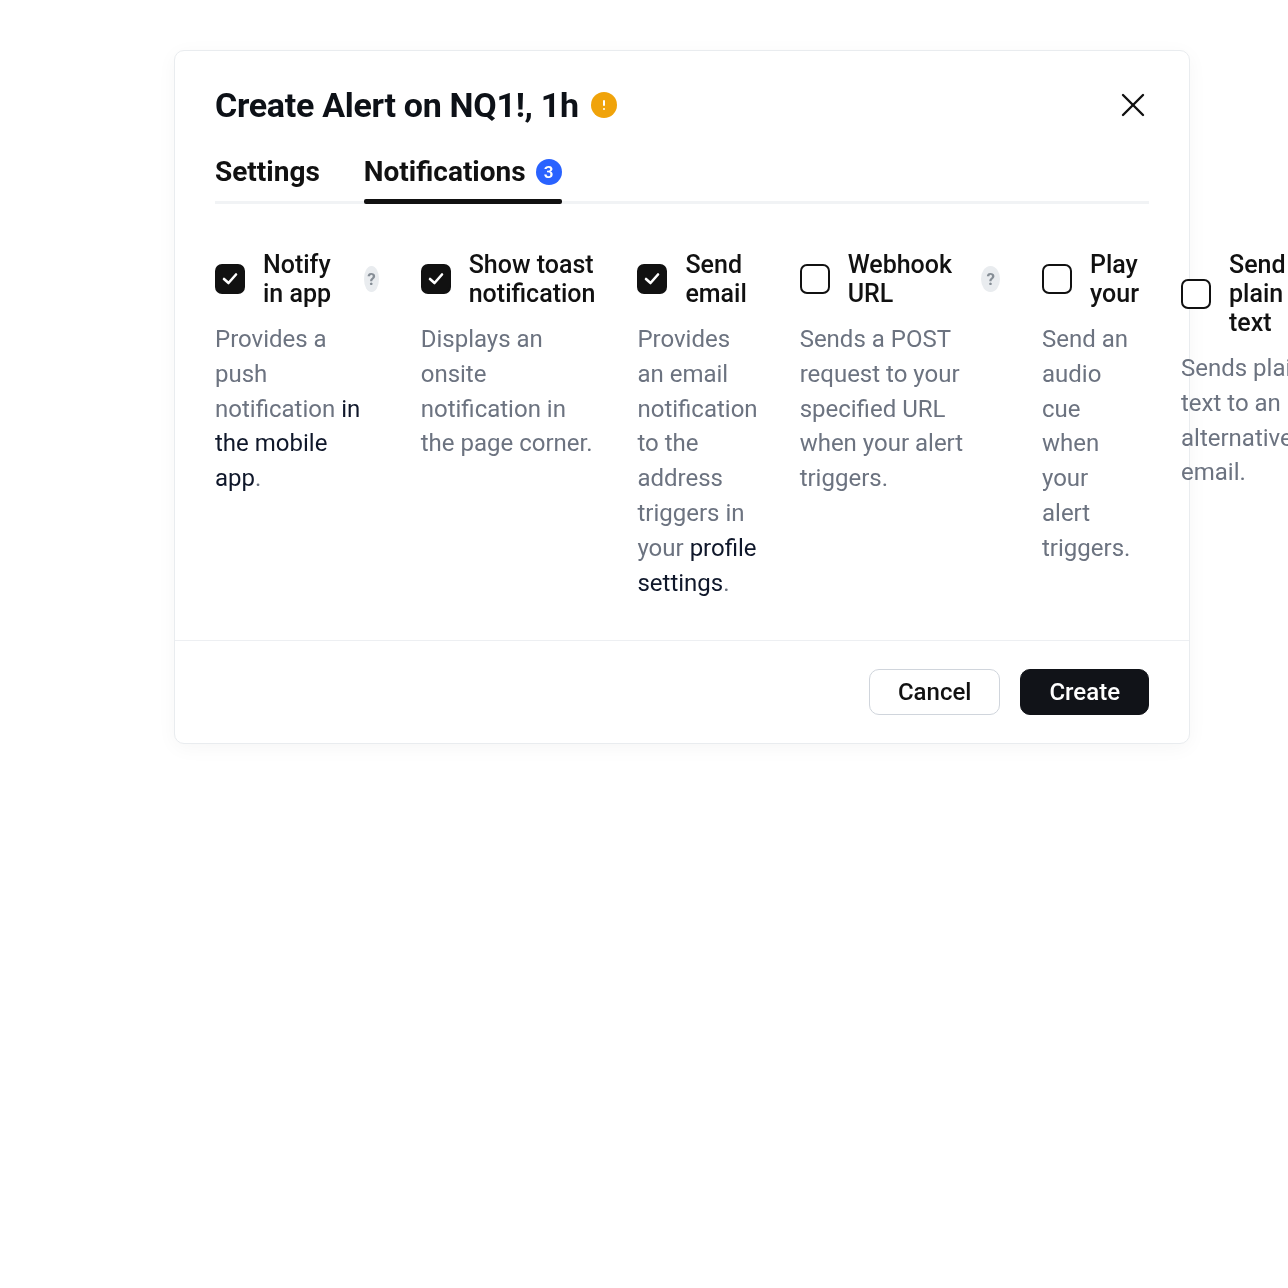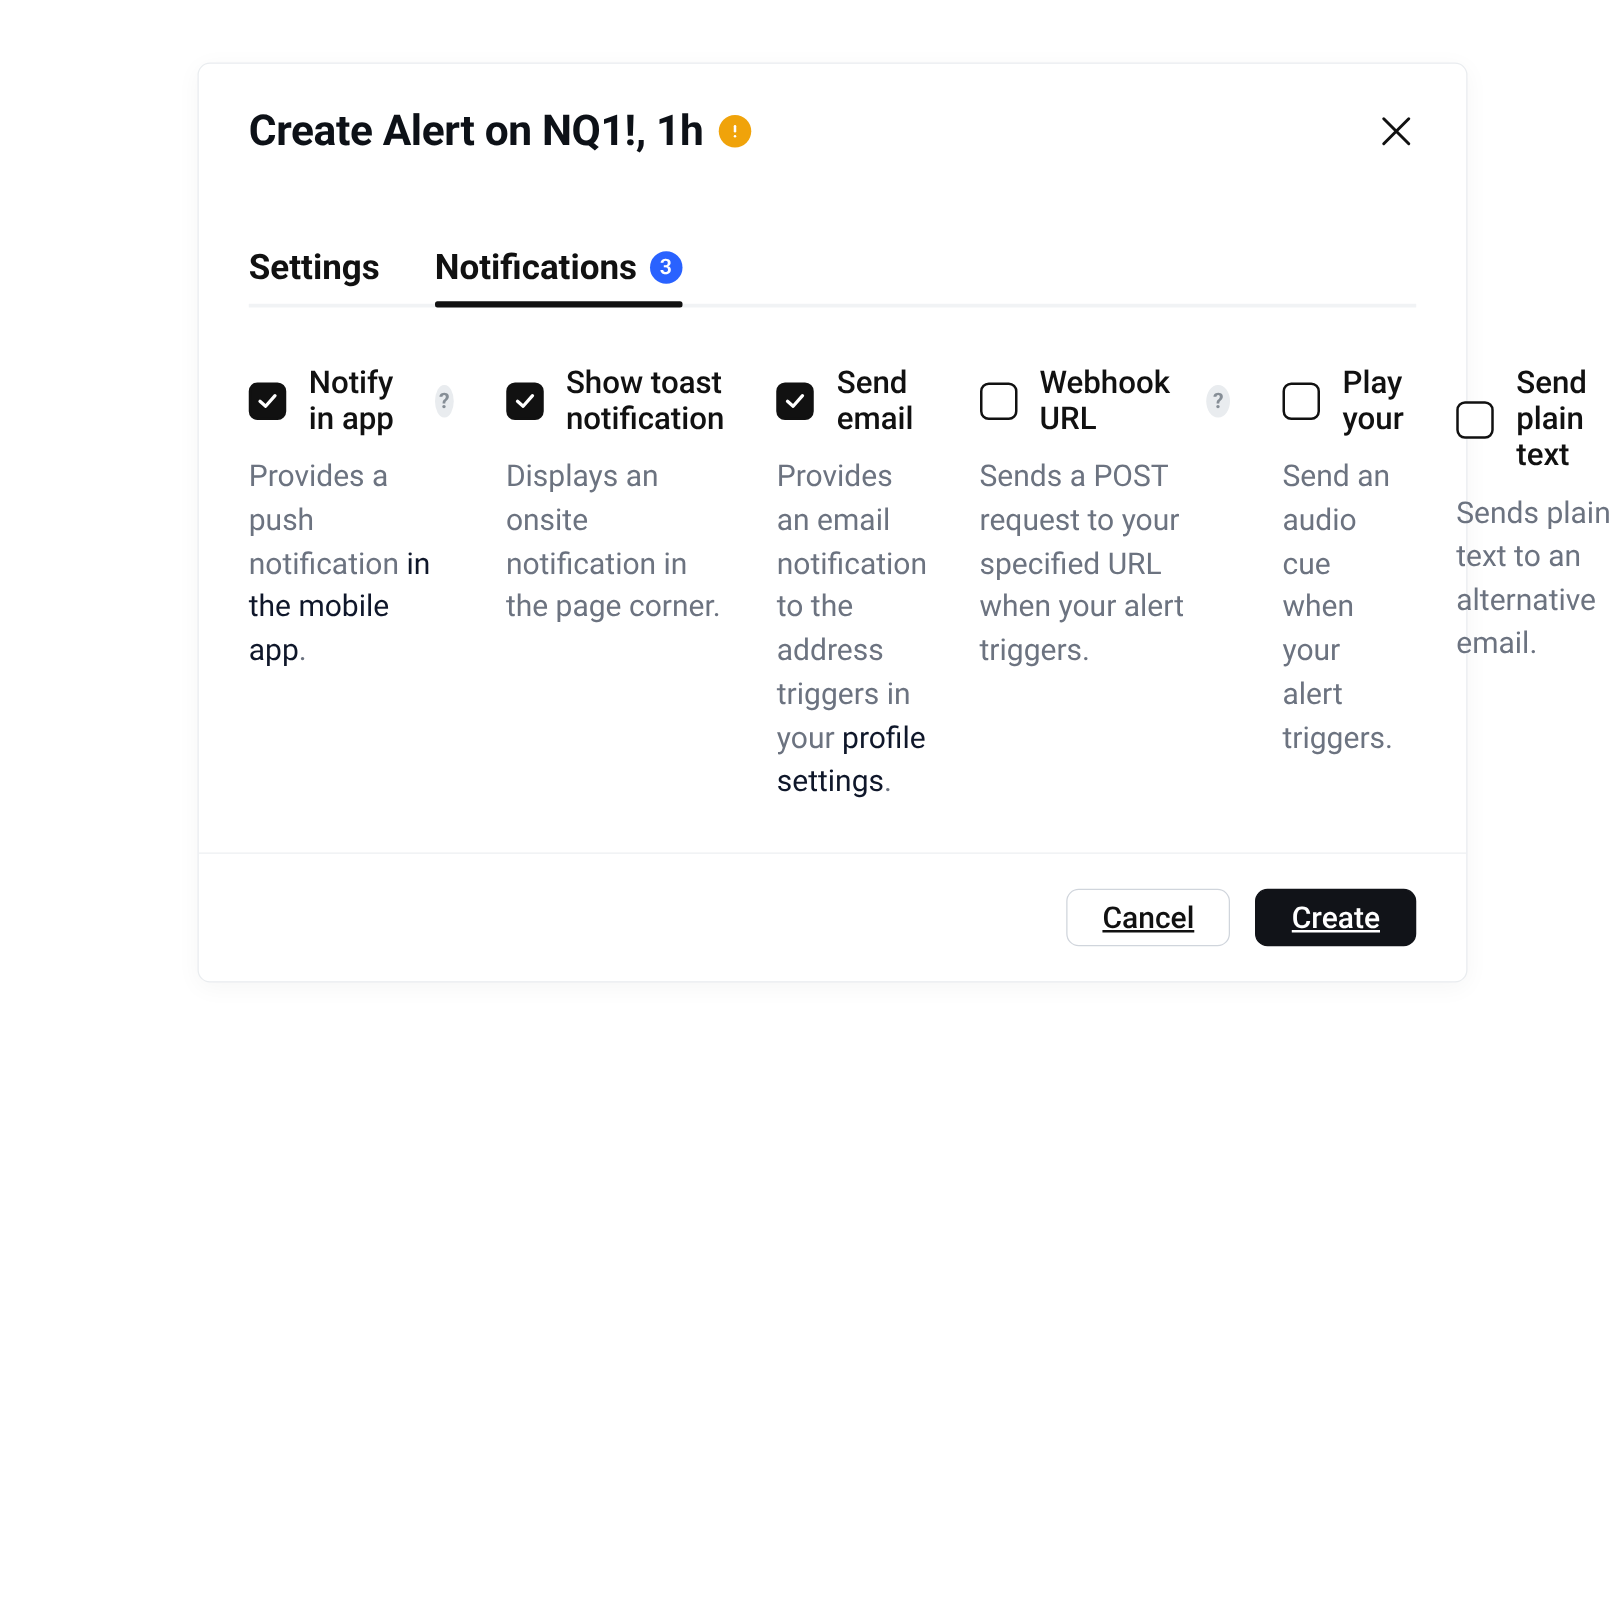--- a/index.html
+++ b/index.html
@@ -5,21 +5,21 @@
   * { box-sizing: border-box; margin: 0; padding: 0; }
   html, body {
     width: 1288px;
     height: 1288px;
     background: #ffffff;
     font-family: -apple-system, BlinkMacSystemFont, "Segoe UI", Roboto, Helvetica, Arial, sans-serif;
     -webkit-font-smoothing: antialiased;
   }
   .dialog {
     position: absolute;
-    left: 158px;
+    left: 174px;
     top: 50px;
     width: 1016px;
     background: #ffffff;
     border: 1px solid #e9ecef;
     border-radius: 10px;
     box-shadow: 0 4px 20px rgba(0,0,0,0.04);
   }
   .header {
     display: flex;
     align-items: center;
@@ -56,21 +56,20 @@
     cursor: pointer;
     color: #111;
   }
 
   .tabs {
     display: flex;
     align-items: flex-end;
     gap: 44px;
     padding: 0 40px;
     position: relative;
-    margin-top: 42px;
   }
   .tabs::after {
     content: "";
     position: absolute;
     left: 40px;
     right: 40px;
     bottom: 0;
     height: 3px;
     background: #f1f3f5;
   }
@@ -184,21 +183,20 @@
   .btn {
     height: 46px;
     padding: 0 28px;
     border-radius: 10px;
     font-size: 24px;
     font-weight: 500;
     display: inline-flex;
     align-items: center;
     justify-content: center;
     cursor: pointer;
-    text-decoration: underline;
   }
   .btn-secondary {
     background: #fff;
     border: 1.5px solid #d0d5dc;
     color: #111;
   }
   .btn-primary {
     background: #111318;
     border: 1.5px solid #111318;
     color: #fff;

